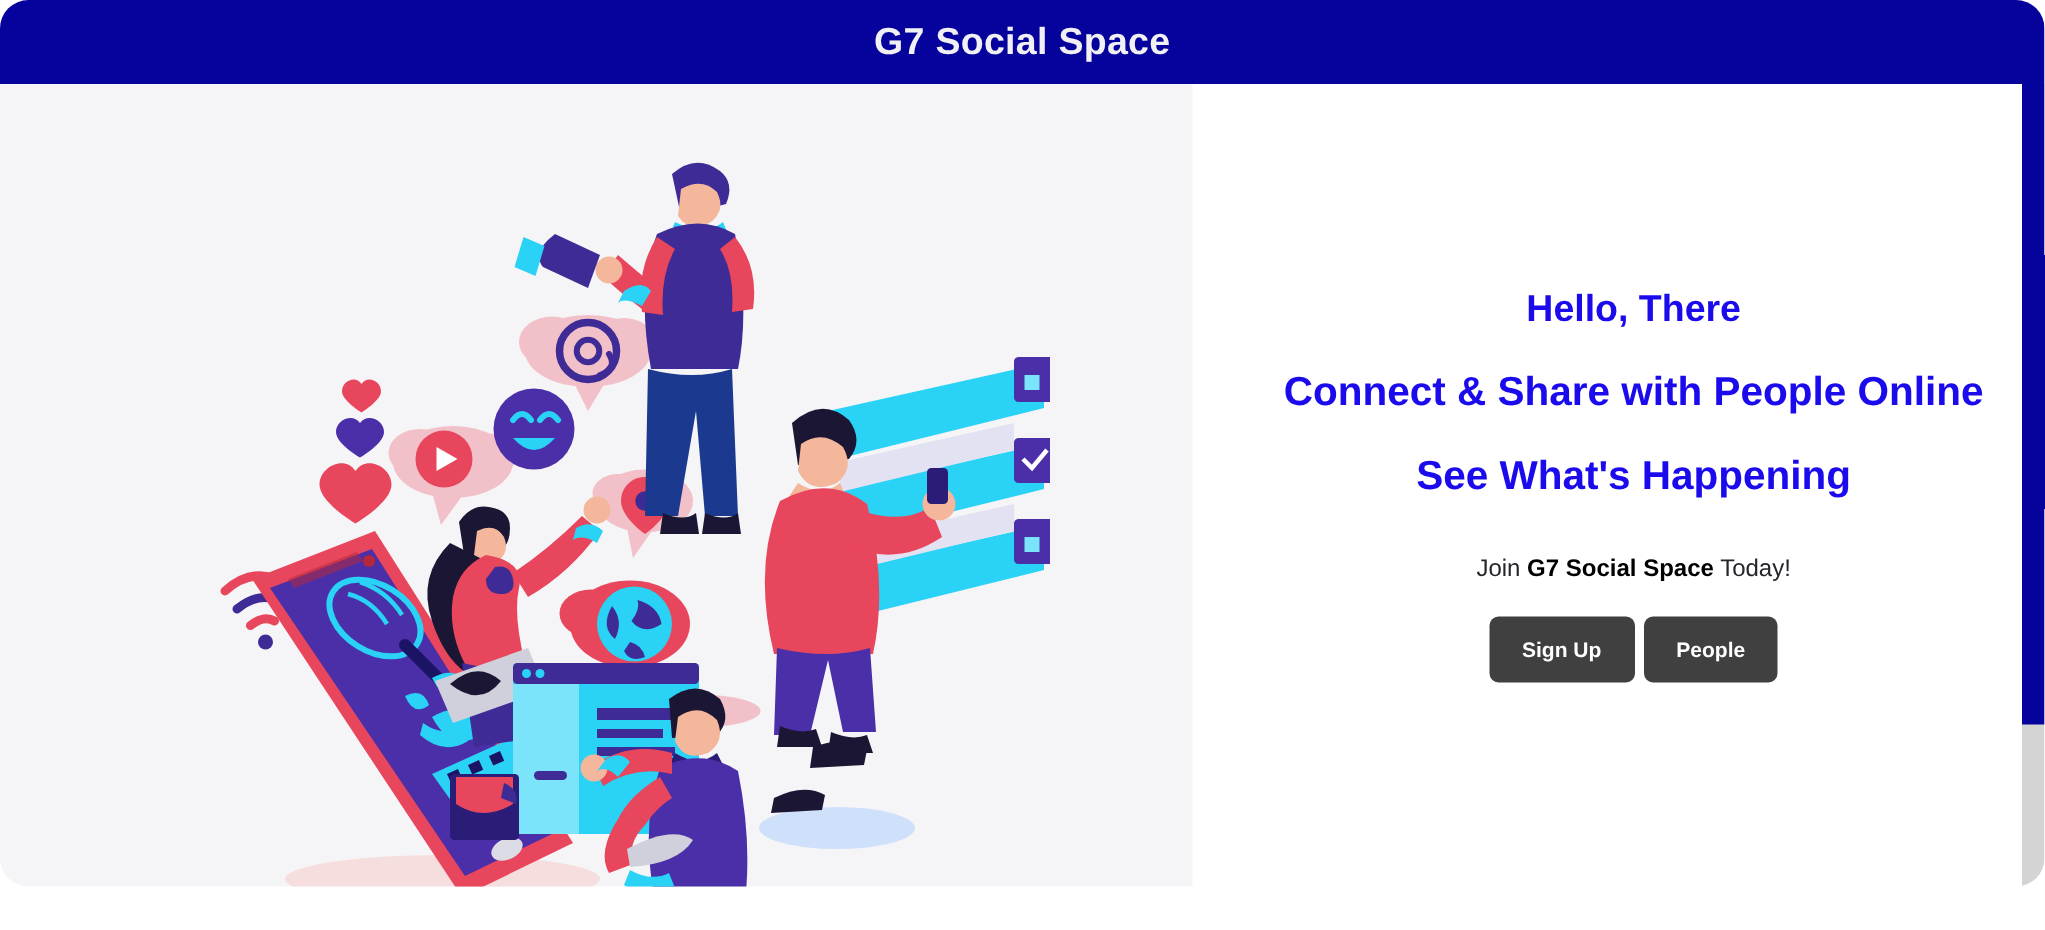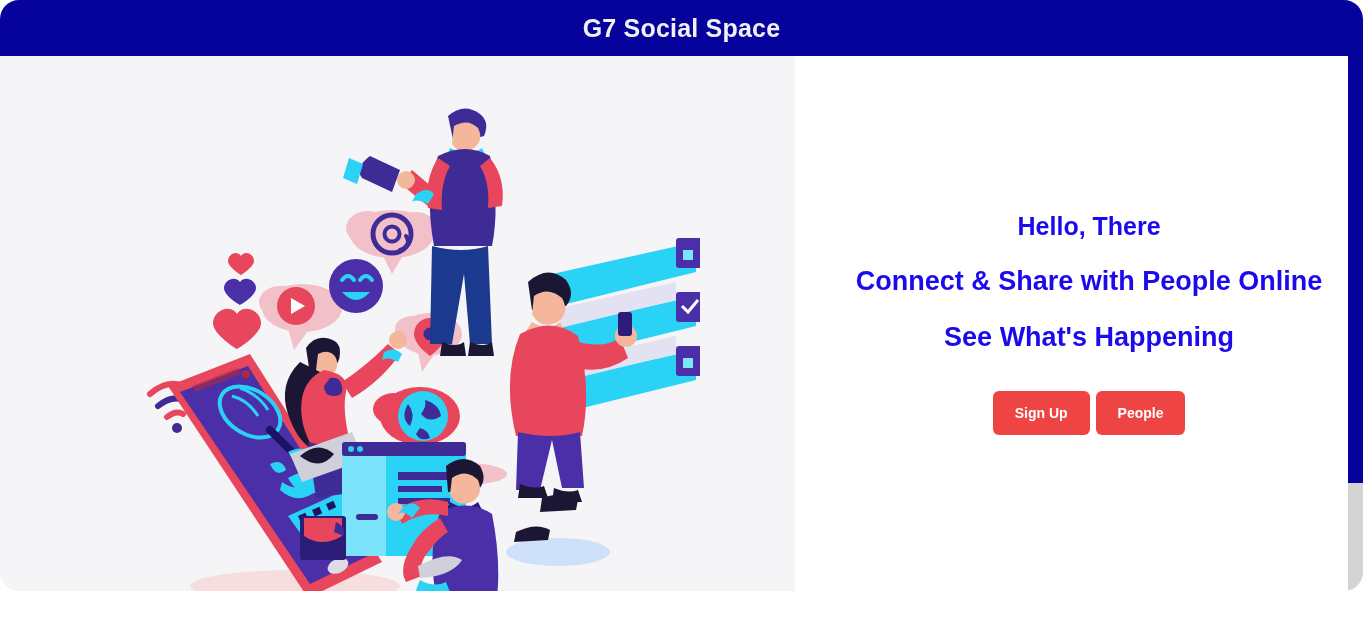--- a/index.html
+++ b/index.html
@@ -87,21 +87,21 @@
     margin-bottom: 22px;
   }
   .join-line .brand { font-weight: bold; color: #000000; }
 
   .cta-row {
     display: flex;
     justify-content: center;
     gap: 6px;
   }
   .cta-btn {
-    background: #ef4444;
+    background: #404040;
     color: #ffffff;
     border: none;
     border-radius: 6px;
     font-family: "Liberation Sans", sans-serif;
     font-size: 14px;
     font-weight: bold;
     padding: 14px 22px;
     cursor: pointer;
     min-width: 65px;
   }
@@ -330,20 +330,25 @@
       </div>
     </div>
 
     <div class="right-panel">
       <div class="hero">
 
         <h2 class="h-1">Hello, There</h2>
         <h2 class="h-2">Connect &amp; Share with People Online</h2>
         <h2 class="h-3">See What's Happening</h2>
 
+        <p class="join-line">
+          <span>Join</span>
+          <span class="brand">G7 Social Space</span>
+          <span>Today!</span>
+        </p>
 
         <div class="cta-row">
           <button class="cta-btn">Sign Up</button>
           <button class="cta-btn">People</button>
         </div>
 
       </div>
     </div>
   </div>
 

